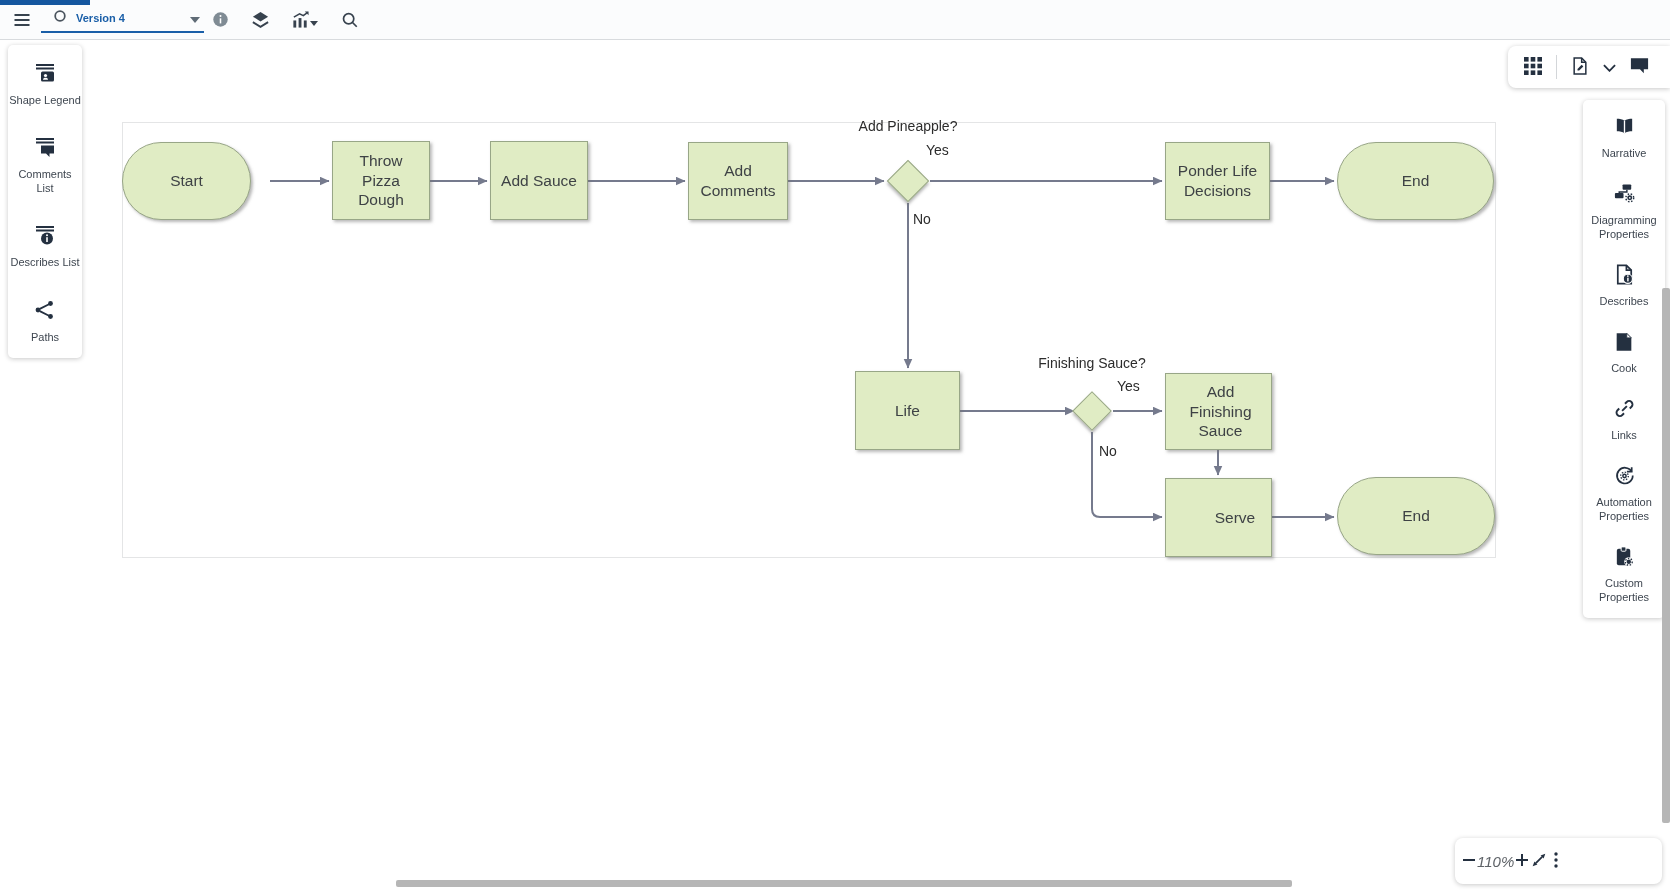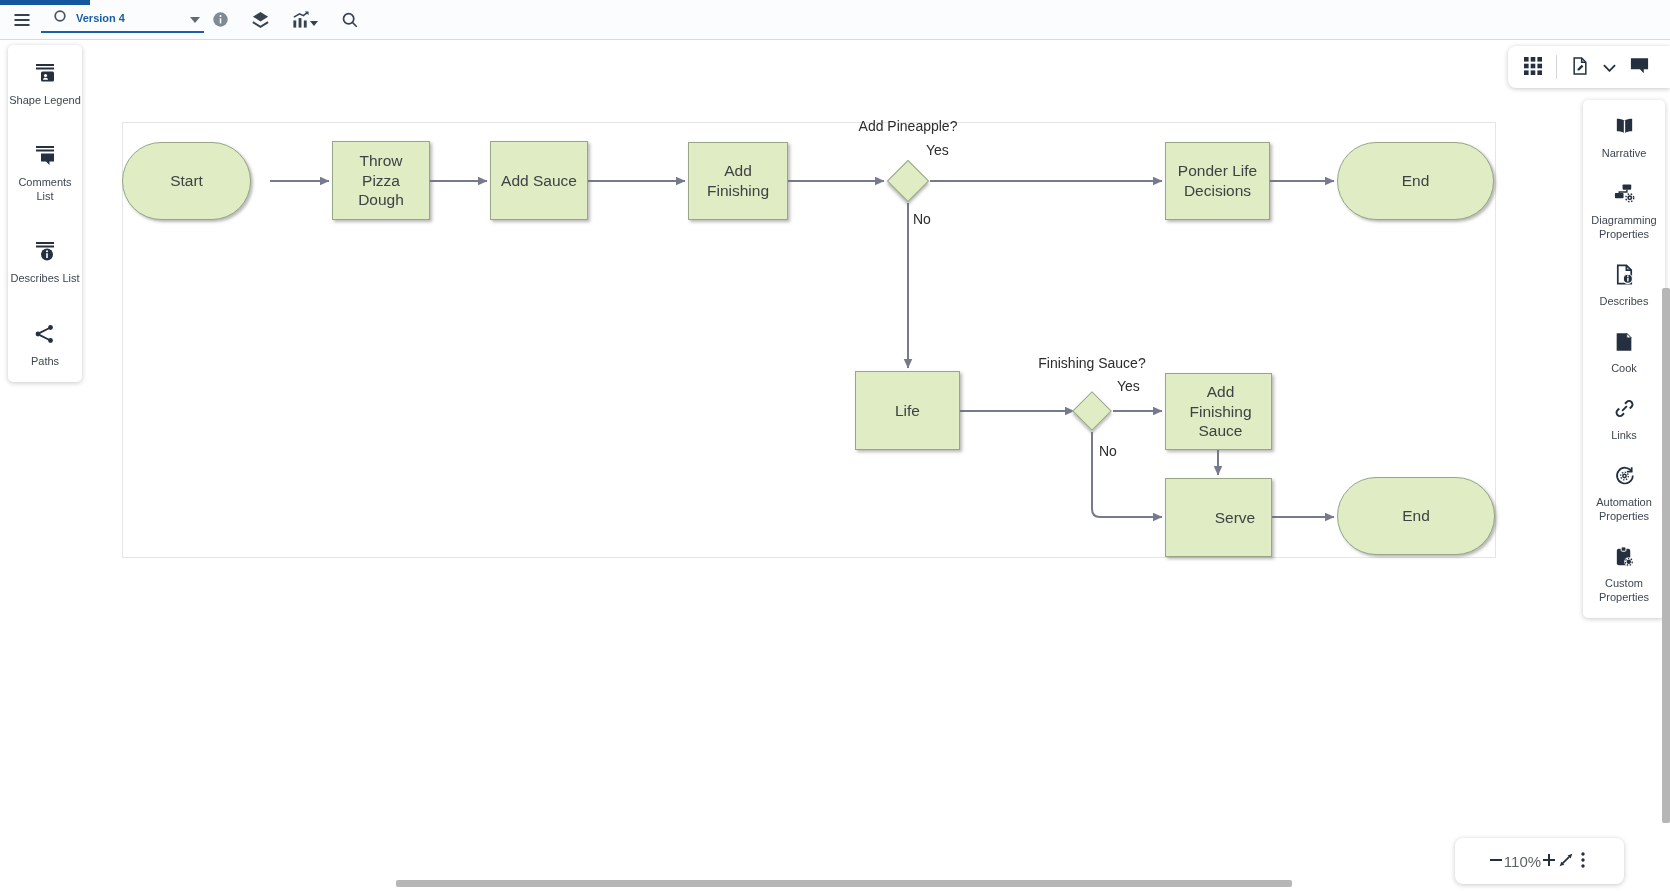--- a/index.html
+++ b/index.html
@@ -15,35 +15,35 @@
             display:flex; align-items:center; justify-content:center; color:#37424e; cursor:pointer; }
   .version-select { position:absolute; left:41px; top:5px; width:163px; height:28px;
                     display:flex; align-items:center; gap:9px; padding:0 4px 0 12px;
                     border-bottom:2px solid #1a5fa8; cursor:pointer; background:transparent; }
   .version-select .vlabel { color:#1a5fa8; font-weight:bold; font-size:11px; flex:1; text-align:left; }
 
   
   .card { position:absolute; background:#fff; border-radius:5px;
           box-shadow:0 1px 5px rgba(0,0,0,0.22); z-index:15; }
   .left-panel  { left:8px;  top:45px;  width:74px;  padding:16px 0 14px;
-                 display:flex; flex-direction:column; gap:36px; align-items:center; }
+                 display:flex; flex-direction:column; gap:28px; align-items:center; }
   .right-panel { left:1583px; top:100px; width:82px; padding:15px 0 14px;
                  display:flex; flex-direction:column; gap:22px; align-items:flex-end; }
   .panel-item { display:flex; flex-direction:column; align-items:center; gap:5px;
                 color:#243040; cursor:pointer; width:100%; }
   .panel-item .plabel { font-size:11px; color:#3e4650; text-align:center; line-height:1.22; width:72px; }
 
   .tr-toolbar { left:1508px; top:46px; width:162px; height:42px; border-radius:8px 0 0 8px;
                 display:flex; align-items:center; gap:13px; padding-left:15px; }
   .tr-toolbar .divider { width:1px; height:24px; background:#d3d6d9; }
   .icon-btn { border:none; background:transparent; color:#243040; display:flex;
               align-items:center; justify-content:center; cursor:pointer; padding:0; }
 
-  .zoom-panel { left:1455px; top:838px; width:169px; height:46px; border-radius:8px;
-                display:flex; align-items:center; justify-content:center; padding:0 6px; }
+  .zoom-panel { left:1455px; top:838px; width:207px; height:46px; border-radius:8px;
+                display:flex; align-items:center; justify-content:flex-start; padding:0 6px;font-style:italic; }
   .zoom-level { font-size:15px; color:#5f6368; }
 
   
   .page { position:absolute; left:122px; top:122px; width:1374px; height:436px;
           background:#ffffff; border:1px solid #e4e5e6; z-index:1; }
   .connectors { position:absolute; left:0; top:0; z-index:2; pointer-events:none; }
   .node { position:absolute; background:#e0ecc4; border:1.5px solid #98a687;
           box-shadow:2px 2px 3px rgba(115,115,115,0.5); display:flex; align-items:center;
           justify-content:center; text-align:center; font-size:15.5px; color:#3e4245;
           line-height:1.28; z-index:3; padding:2px 6px; cursor:pointer; }
@@ -227,21 +227,21 @@
   <div class="node terminator n-start">
     <span>Start</span>
   </div>
   <div class="node n-throw">
     <span>Throw Pizza Dough</span>
   </div>
   <div class="node n-sauce">
     <span>Add Sauce</span>
   </div>
   <div class="node n-toppings">
-    <span>Add Finishing</span>
+    <span>Add Comments</span>
   </div>
   <div class="node diamond n-d1"></div>
   <div class="node n-ponder">
     <span>Ponder Life Decisions</span>
   </div>
   <div class="node terminator n-end1">
     <span>End</span>
   </div>
   <div class="node n-cook">
     <span>Life</span>

